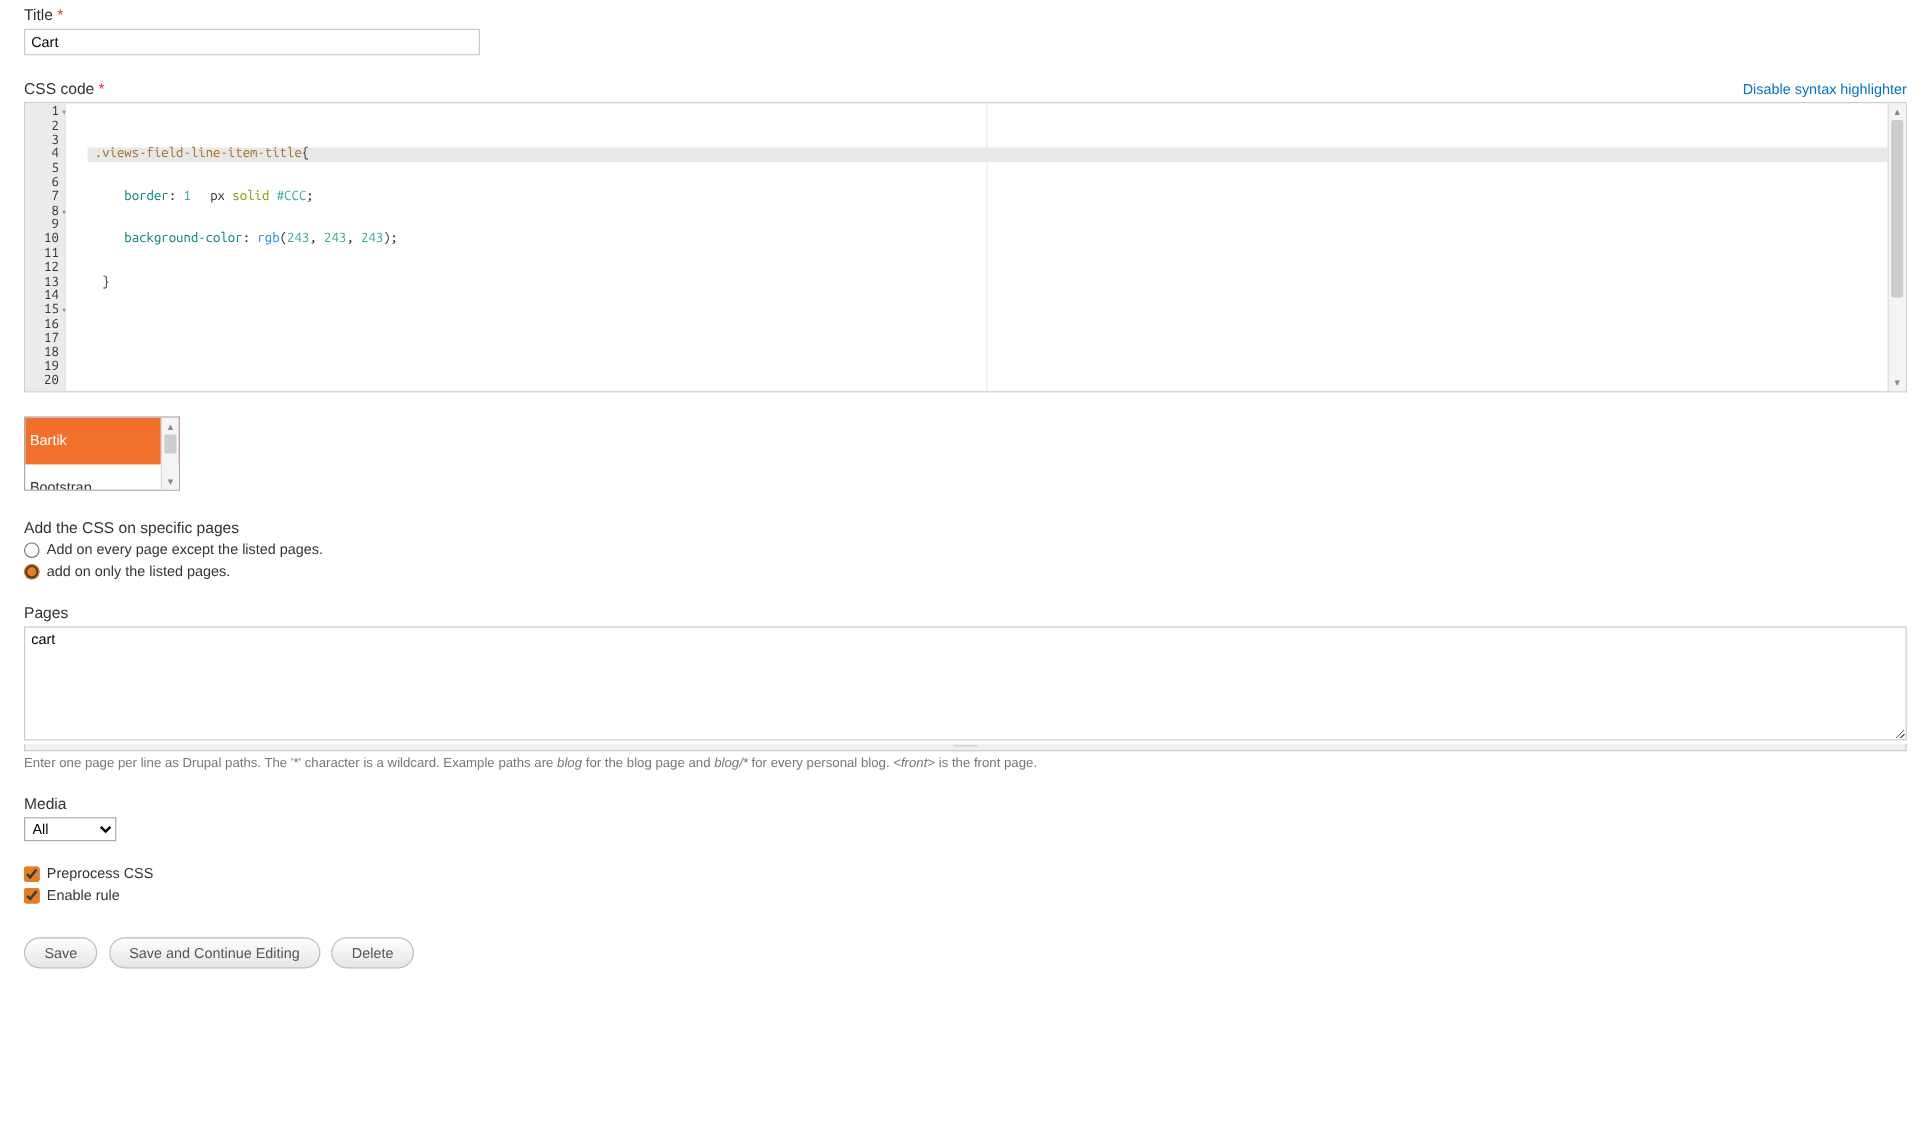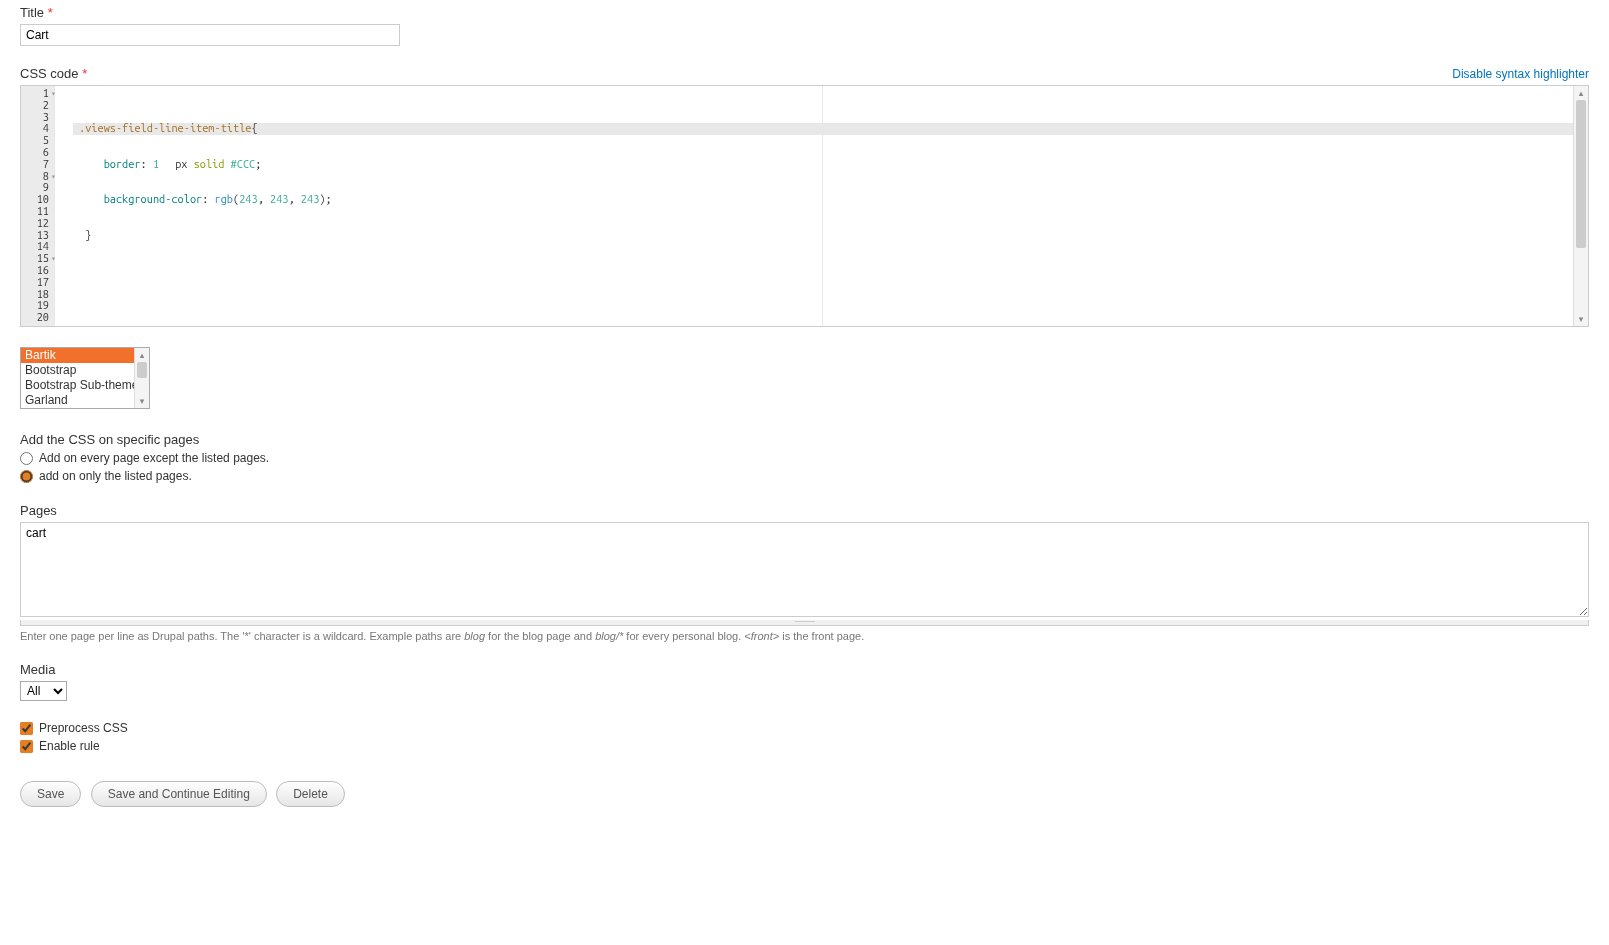--- a/index.html
+++ b/index.html
@@ -108,21 +108,21 @@
   .theme-select-wrap {
     display: inline-block;
     border: 1px solid #aaa;
     width: 130px;
     height: 62px;
     overflow: hidden;
     position: relative;
     background: #fff;
   }
   .theme-select-wrap .opt {
-    padding: 0 4px;
+    padding: 12px 4px;
     font-size: 12px;
     line-height: 15px;
     cursor: pointer;
     white-space: nowrap;
   }
   .theme-select-wrap .opt.selected { background: #f1702c; color: #fff; }
   .theme-scroll {
     position: absolute; right: 0; top: 0; bottom: 0;
     width: 15px; background: #f4f4f4; border-left: 1px solid #ddd;
     display: flex; flex-direction: column;
@@ -158,21 +158,21 @@
     left: 50%; top: 1px;
     transform: translateX(-50%);
     width: 20px; height: 3px;
     border-top: 1px solid #ccc;
     border-bottom: 1px solid #ccc;
   }
 
   .help-text em { font-style: italic; }
 
   .select-media {
-    width: 47px;
+    width: 77px;
     padding: 1px 2px;
     border: 1px solid #aaa;
     font-family: inherit;
     font-size: 12px;
     background: #fff;
   }
 
   .button-row { margin-top: 28px; }
   .btn {
     display: inline-block;

